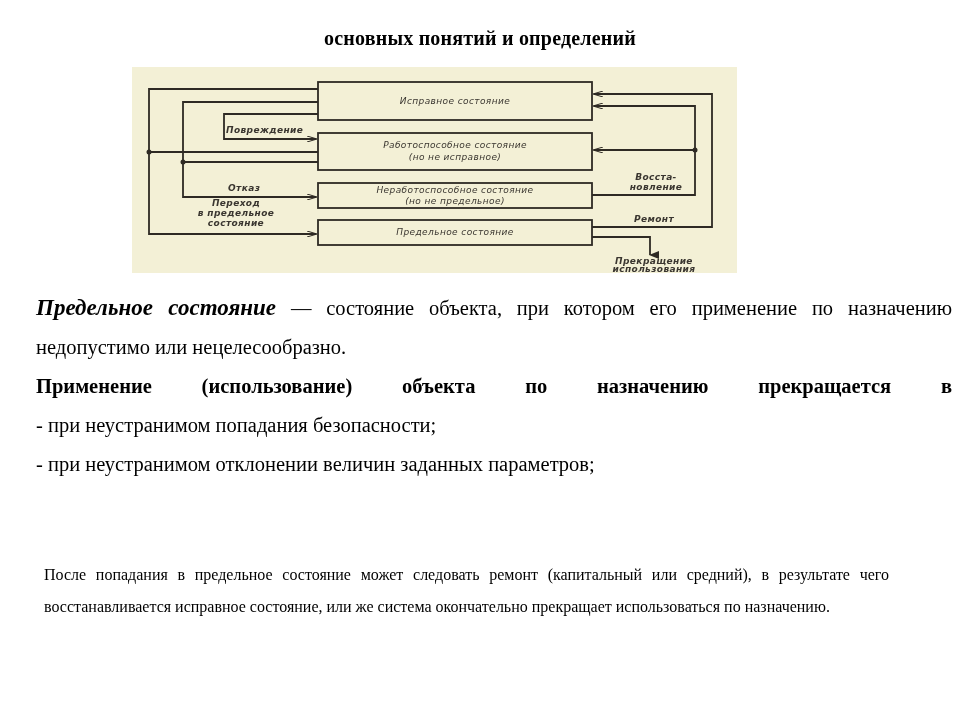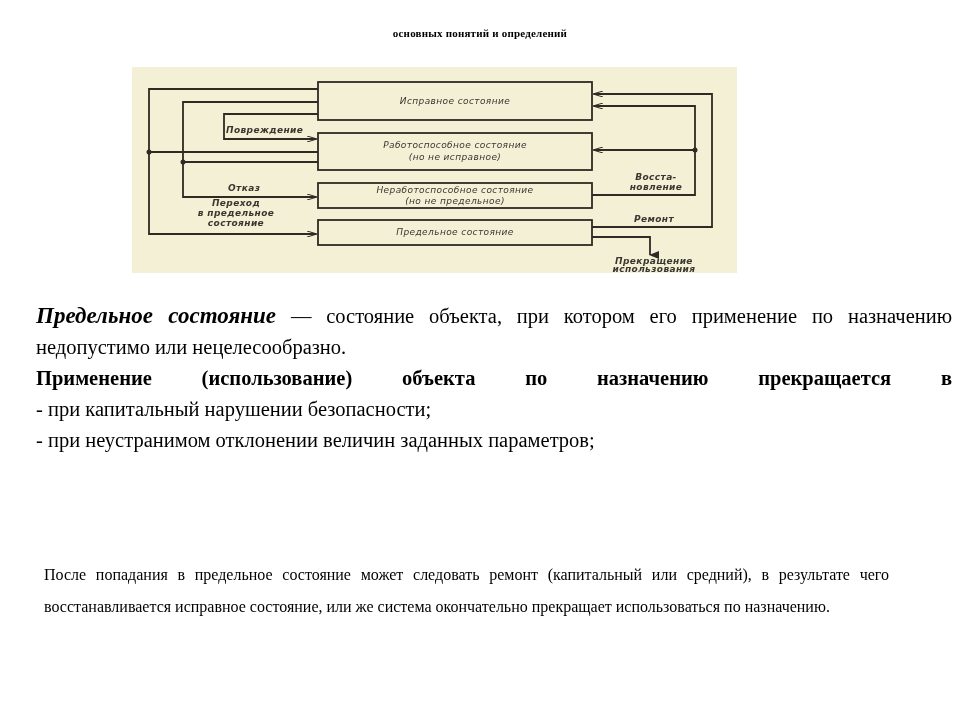--- a/index.html
+++ b/index.html
@@ -3,33 +3,33 @@
 <meta charset="utf-8">
 <style>
   html, body { margin: 0; padding: 0; }
   body {
     width: 960px; height: 720px; position: relative; overflow: hidden;
     background: #ffffff; color: #000;
     font-family: "Liberation Serif", serif;
   }
   .slide-title {
     position: absolute; left: 0; top: 27px; width: 960px; text-align: center;
-    font-weight: bold; font-size: 11px; letter-spacing: 0.2px;
+    font-weight: bold; font-size: 20px; letter-spacing: 0.2px;
   }
   .diagram {
     position: absolute; left: 132px; top: 67px; width: 605px; height: 206px;
   }
   .diagram svg { position: absolute; left: 0; top: 0; }
   .diagram text {
     font-family: "DejaVu Sans", sans-serif; font-style: italic;
     fill: #3a3630; font-size: 9px; letter-spacing: 0.4px;
   }
   .def-block {
-    position: absolute; left: 36px; top: 300px; width: 916px;
-    font-size: 20.5px; line-height: 31px;
+    position: absolute; left: 36px; top: 288px; width: 916px;
+    font-size: 20.5px; line-height: 39px;
   }
   .def-block p { margin: 0; text-align: justify; }
   .term { font-weight: bold; font-style: italic; font-size: 23px; }
   .justify-line { text-align: justify; text-align-last: justify; font-weight: bold; }
   .after-block {
     position: absolute; left: 44px; top: 559px; width: 845px;
     font-size: 16px; line-height: 32px;
   }
   .after-block p { margin: 0; text-align: justify; }
 </style>
@@ -94,19 +94,19 @@
     <text x="524" y="123" text-anchor="middle" font-weight="bold">новление</text>
     <text x="522" y="155" text-anchor="middle" font-weight="bold">Ремонт</text>
     <text x="522" y="197" text-anchor="middle" font-weight="bold">Прекращение</text>
     <text x="522" y="205" text-anchor="middle" font-weight="bold">использования</text>
   </svg>
 </div>
 
 <div class="def-block">
   <p><span class="term">Предельное состояние</span><span> — </span><span>состояние объекта, при котором его применение по назначению недопустимо или нецелесообразно.</span></p>
   <p class="justify-line">Применение (использование) объекта по назначению прекращается в</p>
-  <p>- при капитальный нарушении безопасности;</p>
+  <p>- при неустранимом попадания безопасности;</p>
   <p>- при неустранимом отклонении величин заданных параметров;</p>
 </div>
 
 <div class="after-block">
   <p>После попадания в предельное состояние может следовать ремонт (капитальный или средний), в результате чего восстанавливается исправное состояние, или же система окончательно прекращает использоваться по назначению.</p>
 </div>
 
 </body></html>

